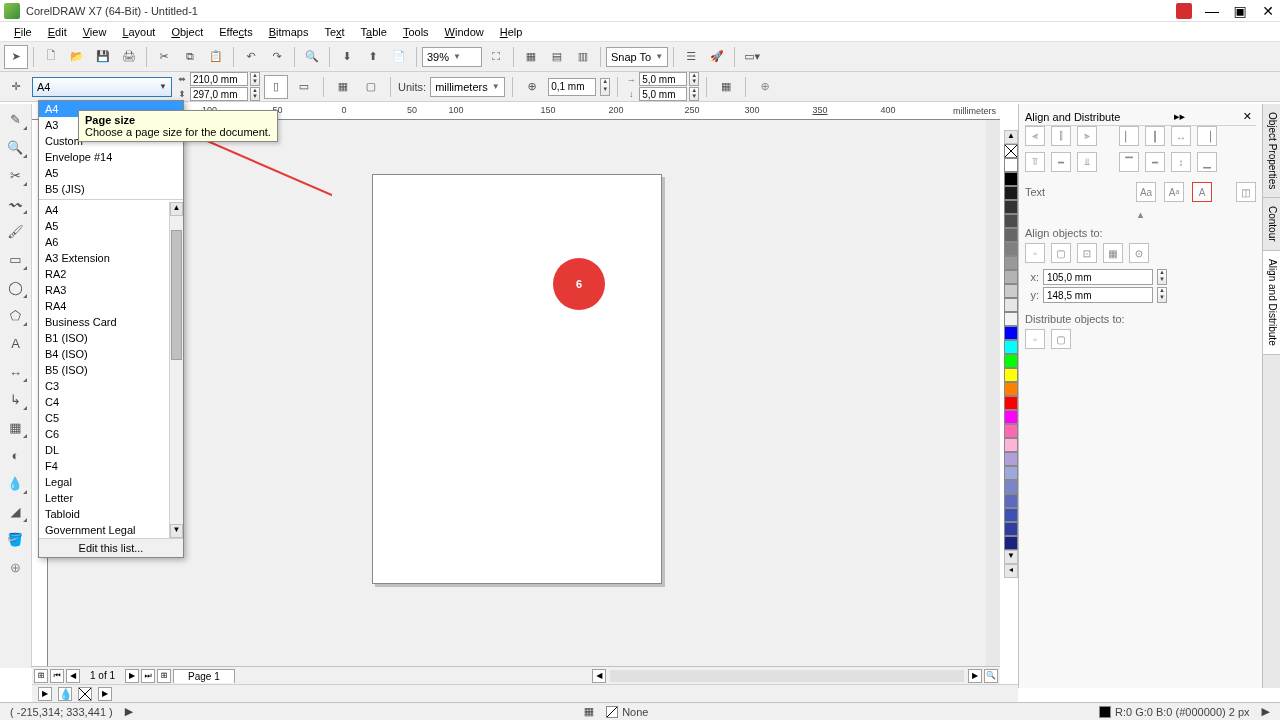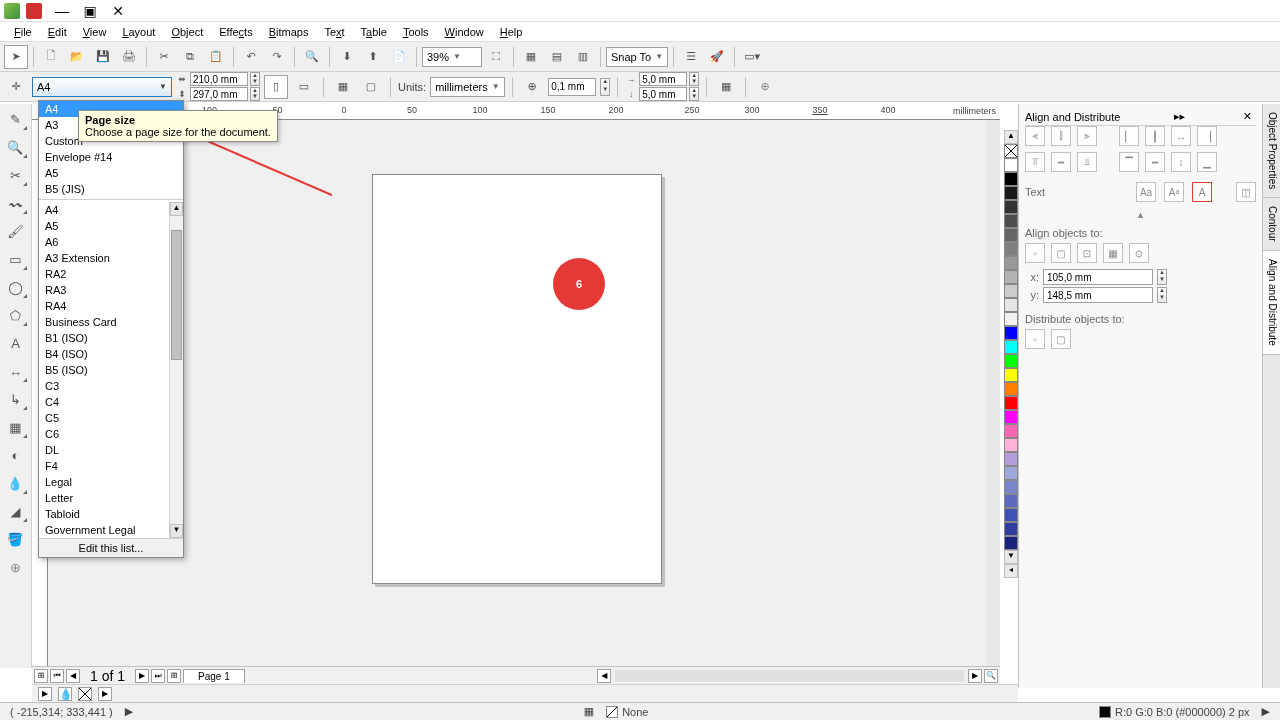--- a/index.html
+++ b/index.html
@@ -64,21 +64,21 @@
 .ruler-h .unit-label { position: absolute; right: 4px; bottom: 3px; font-size: 9px; color: #444; }
 .ruler-v { position: absolute; left: 0; top: 16px; bottom: 0; width: 16px; background: #fff; border-right: 1px solid #888; }
 .ruler-corner { position: absolute; left:0; top:0; width:16px; height:16px; background:#fff; border-right:1px solid #888; border-bottom:1px solid #888; }
 .page { position: absolute; left: 340px; top: 70px; width: 290px; height: 410px; background: #fff; border: 1px solid #888; box-shadow: 3px 3px 0 #c0c0c0; }
 .red-circle { position: absolute; left: 521px; top: 155px; width: 52px; height: 52px; border-radius: 50%; background: #e53935; display: flex; align-items: center; justify-content: center; color: #fff; font-size: 20px; font-weight: bold; z-index: 50; }
 .canvas-scroll-v { position: absolute; right: 0; top: 16px; bottom: 0; width: 14px; background: #e8e8e8; }
 
 
 .page-tabs { position: absolute; left: 32px; right: 280px; bottom: 36px; height: 18px; background: #f0f0f0; border-top: 1px solid #c0c0c0; display: flex; align-items: center; gap: 2px; padding: 0 2px; }
 .pt-btn { width: 14px; height: 14px; border: 1px solid #a0a0a0; background: #fff; display: flex; align-items: center; justify-content: center; font-size: 8px; cursor: pointer; }
-.pt-info { padding: 0 8px; font-size: 14px; }
+.pt-info { padding: 0 8px; font-size: 10px; }
 .pt-tab { padding: 1px 14px; background: #fff; border: 1px solid #a0a0a0; border-bottom: none; font-size: 10px; cursor: pointer; }
 
 
 .color-palette { position: absolute; right: 262px; top: 130px; width: 14px; display: flex; flex-direction: column; }
 .cp-swatch { width: 14px; height: 14px; border: 1px solid #888; cursor: pointer; }
 .cp-arrow { width: 14px; height: 14px; text-align: center; font-size: 8px; background: #e8e8e8; border: 1px solid #c0c0c0; }
 
 
 .right-panel { position: absolute; right: 0; top: 104px; width: 262px; bottom: 32px; background: #f8f8f8; border-left: 1px solid #c0c0c0; display: flex; }
 .rp-content { flex: 1; padding: 4px 6px; }
@@ -107,20 +107,21 @@
 .sb-swatch { width: 12px; height: 12px; border: 1px solid #888; }
 
 
 .arrow-overlay { position: absolute; left: 32px; top: 104px; right: 280px; bottom: 52px; pointer-events: none; z-index: 60; }
 </style>
 </head>
 <body>
 
 <div class="titlebar">
   <div class="app-icon"></div>
+  <div class="title">CorelDRAW X7 (64-Bit) - Untitled-1</div>
   <div class="win-controls">
     <div class="user-icon"></div>
     <div class="win-btn">—</div>
     <div class="win-btn">▣</div>
     <div class="win-btn">✕</div>
   </div>
 </div>
 
 <div class="menubar">
   <div class="menu-item"><u>F</u><span>ile</span></div>
@@ -267,21 +268,21 @@
 </div>
 
 <div class="canvas">
   <div class="ruler-corner"></div>
   <div class="ruler-h">
     <span class="unit-label">millimeters</span>
   <span class="tick-label" style="left: 160px;">-100</span>
       <span class="tick-label" style="left: 228px;">-50</span>
       <span class="tick-label" style="left: 296px;">0</span>
       <span class="tick-label" style="left: 364px; text-align: center;">50</span>
-      <span class="tick-label" style="left: 432px; margin-top: 8px;">100</span>
+      <span class="tick-label" style="left: 408px; margin-top: 8px;">100</span>
       <span class="tick-label" style="left: 500px;">150</span>
       <span class="tick-label" style="left: 568px;">200</span>
       <span class="tick-label" style="left: 644px;">250</span>
       <span class="tick-label" style="left: 704px;">300</span>
       <span class="tick-label" style="left: 772px; text-decoration: underline;">350</span>
       <span class="tick-label" style="left: 840px;">400</span>
     </div>
   <div class="ruler-v"></div>
   <div class="page"></div>
   <div class="canvas-scroll-v"></div>

